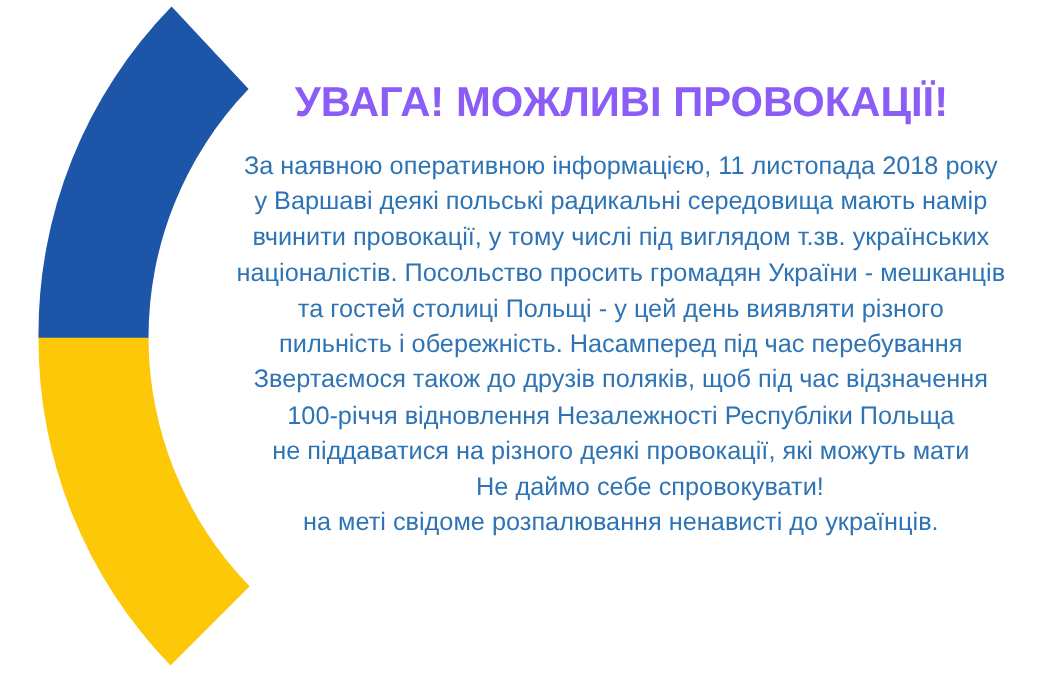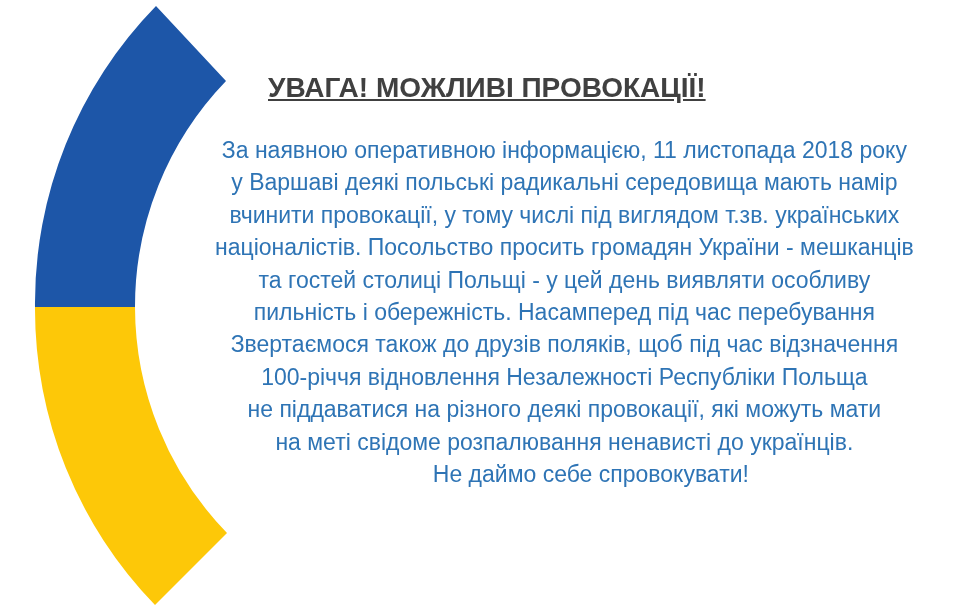--- a/index.html
+++ b/index.html
@@ -15,26 +15,25 @@
     background: #ffffff;
   }
   .ribbon-svg {
     position: absolute;
     left: 0; top: 0;
     width: 260px; height: 615px;
   }
   .title {
     position: absolute;
     left: 268px; top: 72px;
-    font-size: 28px;
+    font-size: 38px;
     font-weight: bold;
-    color: #404040;
+    color: #8b5cf6;
     letter-spacing: 0px;
     white-space: nowrap;
-    text-decoration: underline;
   }
   .body-text {
     position: absolute;
     left: 215px; top: 134px;
     color: #2e74b5;
     font-size: 23px;
     line-height: 32.4px;
   }
   .body-text .line {
     white-space: nowrap;
@@ -54,22 +53,22 @@
     <path d="M 35,307 A 425,425 0 0 0 155,605 L 227,533 A 325,325 0 0 1 135,307 Z" fill="#fdc808"></path>
   </svg>
 
   <div class="title">УВАГА! МОЖЛИВІ ПРОВОКАЦІЇ!</div>
 
   <div class="body-text">
     <div class="line">За наявною оперативною інформацією, 11 листопада 2018 року</div>
     <div class="line">у Варшаві деякі польські радикальні середовища мають намір</div>
     <div class="line">вчинити провокації, у тому числі під виглядом т.зв. українських</div>
     <div class="line">націоналістів. Посольство просить громадян України - мешканців</div>
-    <div class="line">та гостей столиці Польщі - у цей день виявляти особливу</div>
+    <div class="line">та гостей столиці Польщі - у цей день виявляти різного</div>
     <div class="line">пильність і обережність. Насамперед під час перебування</div>
     <div class="line">Звертаємося також до друзів поляків, щоб під час відзначення</div>
     <div class="line">100-річчя відновлення Незалежності Республіки Польща</div>
     <div class="line">не піддаватися на різного деякі провокації, які можуть мати</div>
+    <div class="line indent">Не даймо себе спровокувати!</div>
     <div class="line">на меті свідоме розпалювання ненависті до українців.</div>
-    <div class="line indent">Не даймо себе спровокувати!</div>
   </div>
 
 </div>
 
 </body></html>

